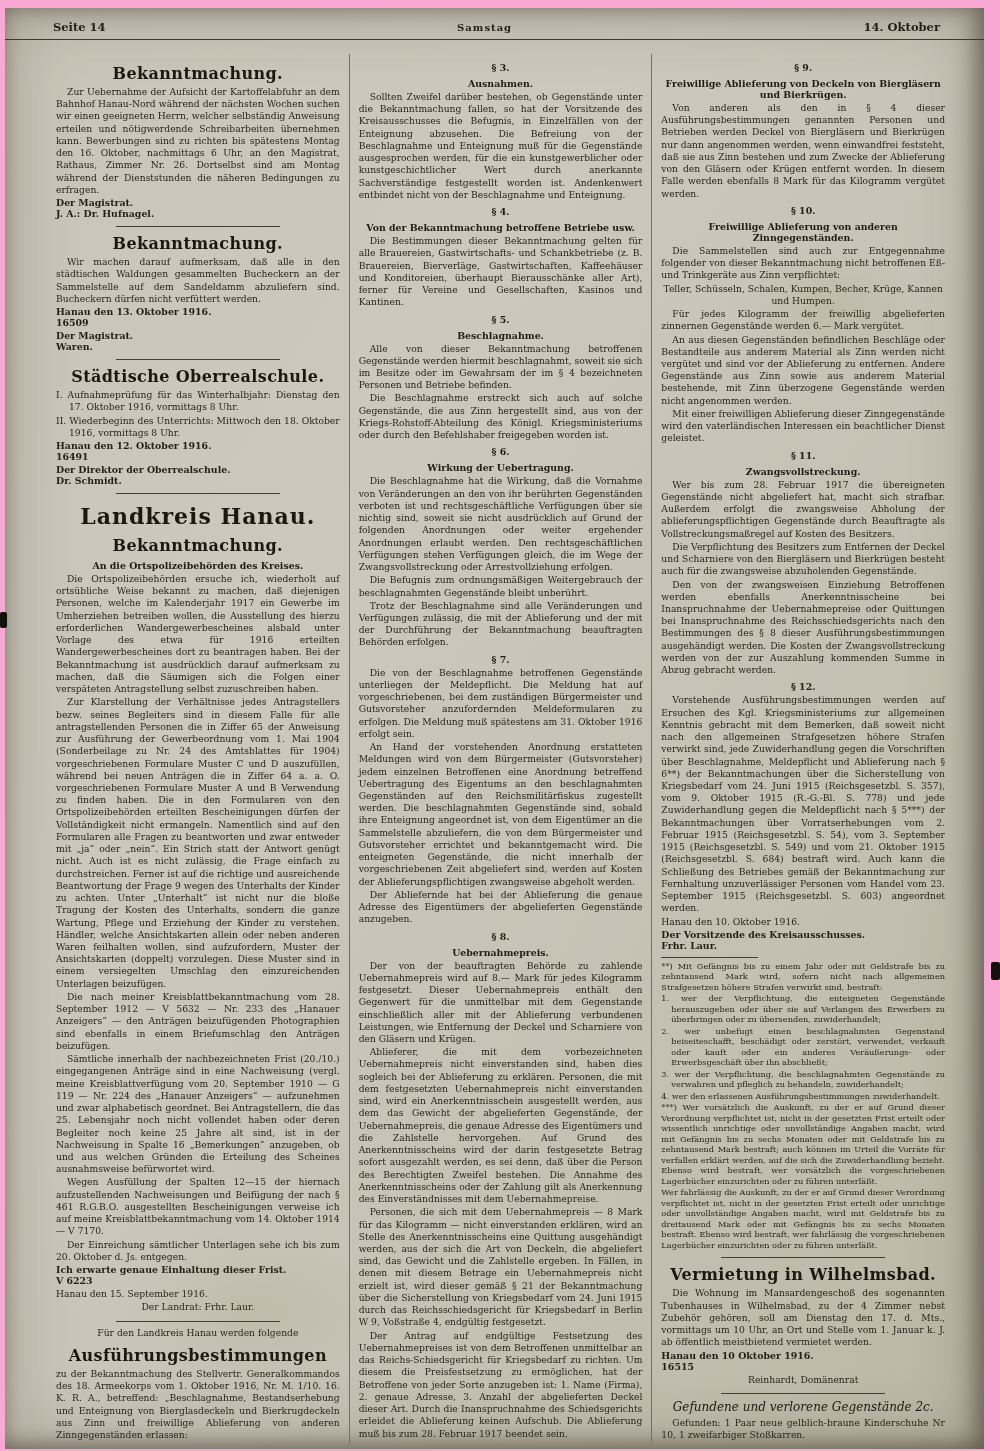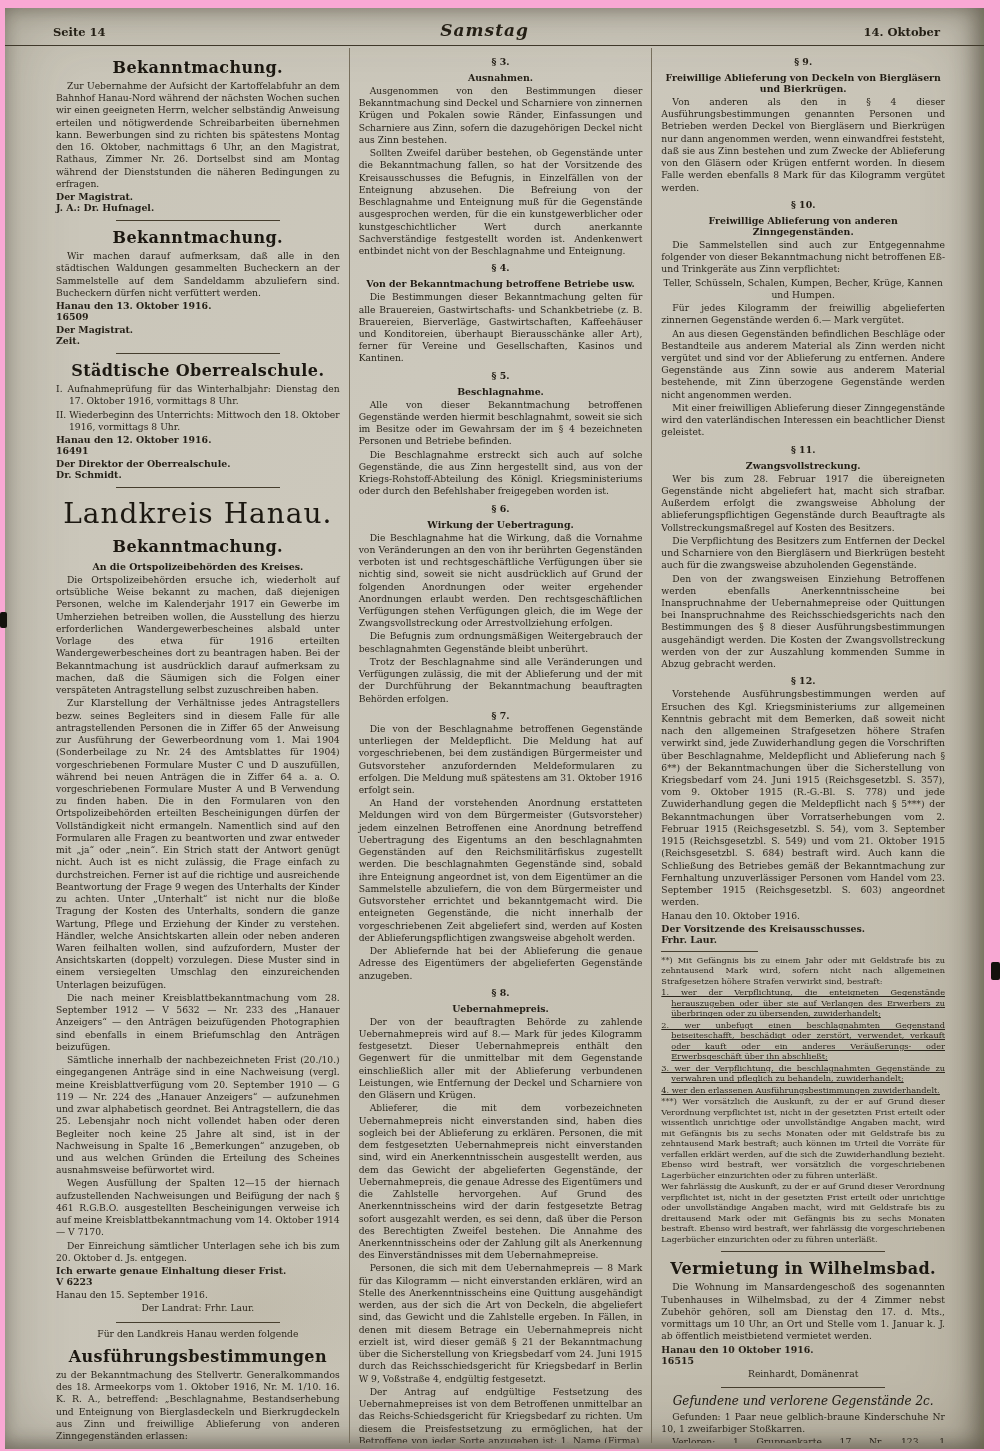--- a/index.html
+++ b/index.html
@@ -11,34 +11,34 @@
     display:flex;flex-direction:column;overflow:hidden;}
   .stain{position:absolute;border-radius:50%;pointer-events:none;}
   .stain.a{width:180px;height:120px;right:60px;top:240px;background:radial-gradient(closest-side,rgba(120,100,60,.10),rgba(120,100,60,0));}
   .stain.b{width:260px;height:160px;left:120px;bottom:60px;background:radial-gradient(closest-side,rgba(110,95,55,.08),rgba(110,95,55,0));}
   .edge-mark{position:absolute;background:#13110d;border-radius:2px;}
   .edge-mark.l{left:0;top:612px;width:7px;height:16px;}
   .edge-mark.r{right:0;top:962px;width:9px;height:18px;}
   .masthead{display:flex;justify-content:space-between;align-items:baseline;
     padding:12px 44px 5px 48px;font-weight:bold;font-size:11.5px;color:#241f15;
     border-bottom:1.5px solid #3f382a;}
-  .masthead .day{font-size:17px;letter-spacing:1px;font-style:italic;}
+  .masthead .day{font-size:10px;letter-spacing:1px;}
   .columns{flex:1;display:flex;align-items:stretch;padding:2px 30px 6px 42px;overflow:hidden;}
-  .col{width:33.33%;padding:3px 9px 0;overflow:hidden;}
+  .col{width:33.33%;padding:3px 9px 0;overflow:hidden;margin-top:12px;}
   .col + .col{border-left:1px solid #776f5d;}
-  .h-xl{font-size:28px;font-weight:normal;text-align:center;margin:9px 0 2px;letter-spacing:1px;color:#1c1811;}
+  .h-xl{font-size:22px;font-weight:bold;text-align:center;margin:9px 0 2px;letter-spacing:1px;color:#1c1811;}
   .h-lg{font-size:16px;font-weight:bold;text-align:center;margin:7px 0 3px;letter-spacing:.4px;color:#1c1811;}
   .h-md{font-size:12px;font-weight:normal;font-style:italic;text-align:center;margin:6px 0 3px;color:#1c1811;}
   .h-sec{font-size:9.4px;font-weight:bold;text-align:center;margin:5px 4px 2px;color:#221d14;}
   .para{font-size:9.2px;line-height:1.33;text-align:justify;margin:0 0 1px;color:#2a251b;hyphens:auto;-webkit-hyphens:auto;overflow-wrap:break-word;}
   .indent{text-indent:11px;}
   .center{text-align:center;text-indent:0;}
   .hang{padding-left:13px;text-indent:-13px;font-weight:normal;}
   .fn{font-size:8.2px;line-height:1.28;text-align:justify;margin:0 0 1px;color:#2a251b;hyphens:auto;overflow-wrap:break-word;}
-  .fn.hangnum{padding-left:10px;text-indent:-10px;text-decoration:underline;}
+  .fn.hangnum{padding-left:10px;text-indent:-10px;}
   .rule{border:0;border-top:1.2px solid #453d2d;width:58%;margin:7px auto 5px;height:0;}
   .rule.short{width:34%;margin:6px 0 3px;border-top-width:1px;}
   .sigrow{display:flex;justify-content:space-between;font-size:9.4px;font-weight:bold;margin:1px 0 2px;color:#241f16;flex-direction:column;}
 </style>
 </head>
 <body>
 
 <div class="scan">
   <div class="paper">
     <div class="stain a"></div>
@@ -58,21 +58,21 @@
           </div>
           <div class="rule"></div>
           <div class="h-lg">Bekanntmachung.</div>
           <p class="para indent">Wir machen darauf aufmerksam, daß alle in den städtischen Waldungen gesammelten Bucheckern an der Sammelstelle auf dem Sandeldamm abzuliefern sind. Bucheckern dürfen nicht verfüttert werden.</p>
           <div class="sigrow">
             <span>Hanau den 13. Oktober 1916.</span>
             <span>16509</span>
           </div>
           <div class="sigrow">
             <span>Der Magistrat.</span>
-            <span>Zeit.</span>
+            <span>Waren.</span>
           </div>
           <div class="rule"></div>
           <div class="h-lg">Städtische Oberrealschule.</div>
           <p class="para hang">I. Aufnahmeprüfung für das Winterhalbjahr: Dienstag den 17. Oktober 1916, vormittags 8 Uhr.</p>
           <p class="para hang">II. Wiederbeginn des Unterrichts: Mittwoch den 18. Oktober 1916, vormittags 8 Uhr.</p>
           <div class="sigrow">
             <span>Hanau den 12. Oktober 1916.</span>
             <span>16491</span>
           </div>
           <div class="sigrow">
@@ -100,21 +100,20 @@
           <div class="h-lg">Ausführungsbestimmungen</div>
           <p class="para">zu der Bekanntmachung des Stellvertr. Generalkommandos des 18. Armeekorps vom 1. Oktober 1916, Nr. M. 1/10. 16. K. R. A., betreffend: „Beschlagnahme, Bestandserhebung und Enteignung von Bierglasdeckeln und Bierkrugdeckeln aus Zinn und freiwillige Ablieferung von anderen Zinngegenständen erlassen:</p>
           <div class="h-sec">§ 1.</div>
           <div class="h-sec">Inkrafttreten der Bekanntmachung.</div>
           <p class="para indent">Die Bekanntmachung tritt mit dem Beginn des 1. Oktober 1916 in Kraft.</p>
           <div class="h-sec">§ 2.</div>
         </div>
       <div class="col" id="col-1">
           <div class="h-sec">§ 3.</div>
           <div class="h-sec">Ausnahmen.</div>
-          <p class="para indent">Ausgenommen von den Bestimmungen dieser Bekanntmachung sind Deckel und Scharniere von zinnernen Krügen und Pokalen sowie Ränder, Einfassungen und Scharniere aus Zinn, sofern die dazugehörigen Deckel nicht aus Zinn bestehen.</p>
           <p class="para indent">Sollten Zweifel darüber bestehen, ob Gegenstände unter die Bekanntmachung fallen, so hat der Vorsitzende des Kreisausschusses die Befugnis, in Einzelfällen von der Enteignung abzusehen. Die Befreiung von der Beschlagnahme und Enteignung muß für die Gegenstände ausgesprochen werden, für die ein kunstgewerblicher oder kunstgeschichtlicher Wert durch anerkannte Sachverständige festgestellt worden ist. Andenkenwert entbindet nicht von der Beschlagnahme und Enteignung.</p>
           <div class="h-sec">§ 4.</div>
           <div class="h-sec">Von der Bekanntmachung betroffene Betriebe usw.</div>
           <p class="para indent">Die Bestimmungen dieser Bekanntmachung gelten für alle Brauereien, Gastwirtschafts- und Schankbetriebe (z. B. Brauereien, Bierverläge, Gastwirtschaften, Kaffeehäuser und Konditoreien, überhaupt Bierausschänke aller Art), ferner für Vereine und Gesellschaften, Kasinos und Kantinen.</p>
           <div class="h-sec">§ 5.</div>
           <div class="h-sec">Beschlagnahme.</div>
           <p class="para indent">Alle von dieser Bekanntmachung betroffenen Gegenstände werden hiermit beschlagnahmt, soweit sie sich im Besitze oder im Gewahrsam der im § 4 bezeichneten Personen und Betriebe befinden.</p>
           <p class="para indent">Die Beschlagnahme erstreckt sich auch auf solche Gegenstände, die aus Zinn hergestellt sind, aus von der Kriegs-Rohstoff-Abteilung des Königl. Kriegsministeriums oder durch den Befehlshaber freigegeben worden ist.</p>
           <div class="h-sec">§ 6.</div>
           <div class="h-sec">Wirkung der Uebertragung.</div>

